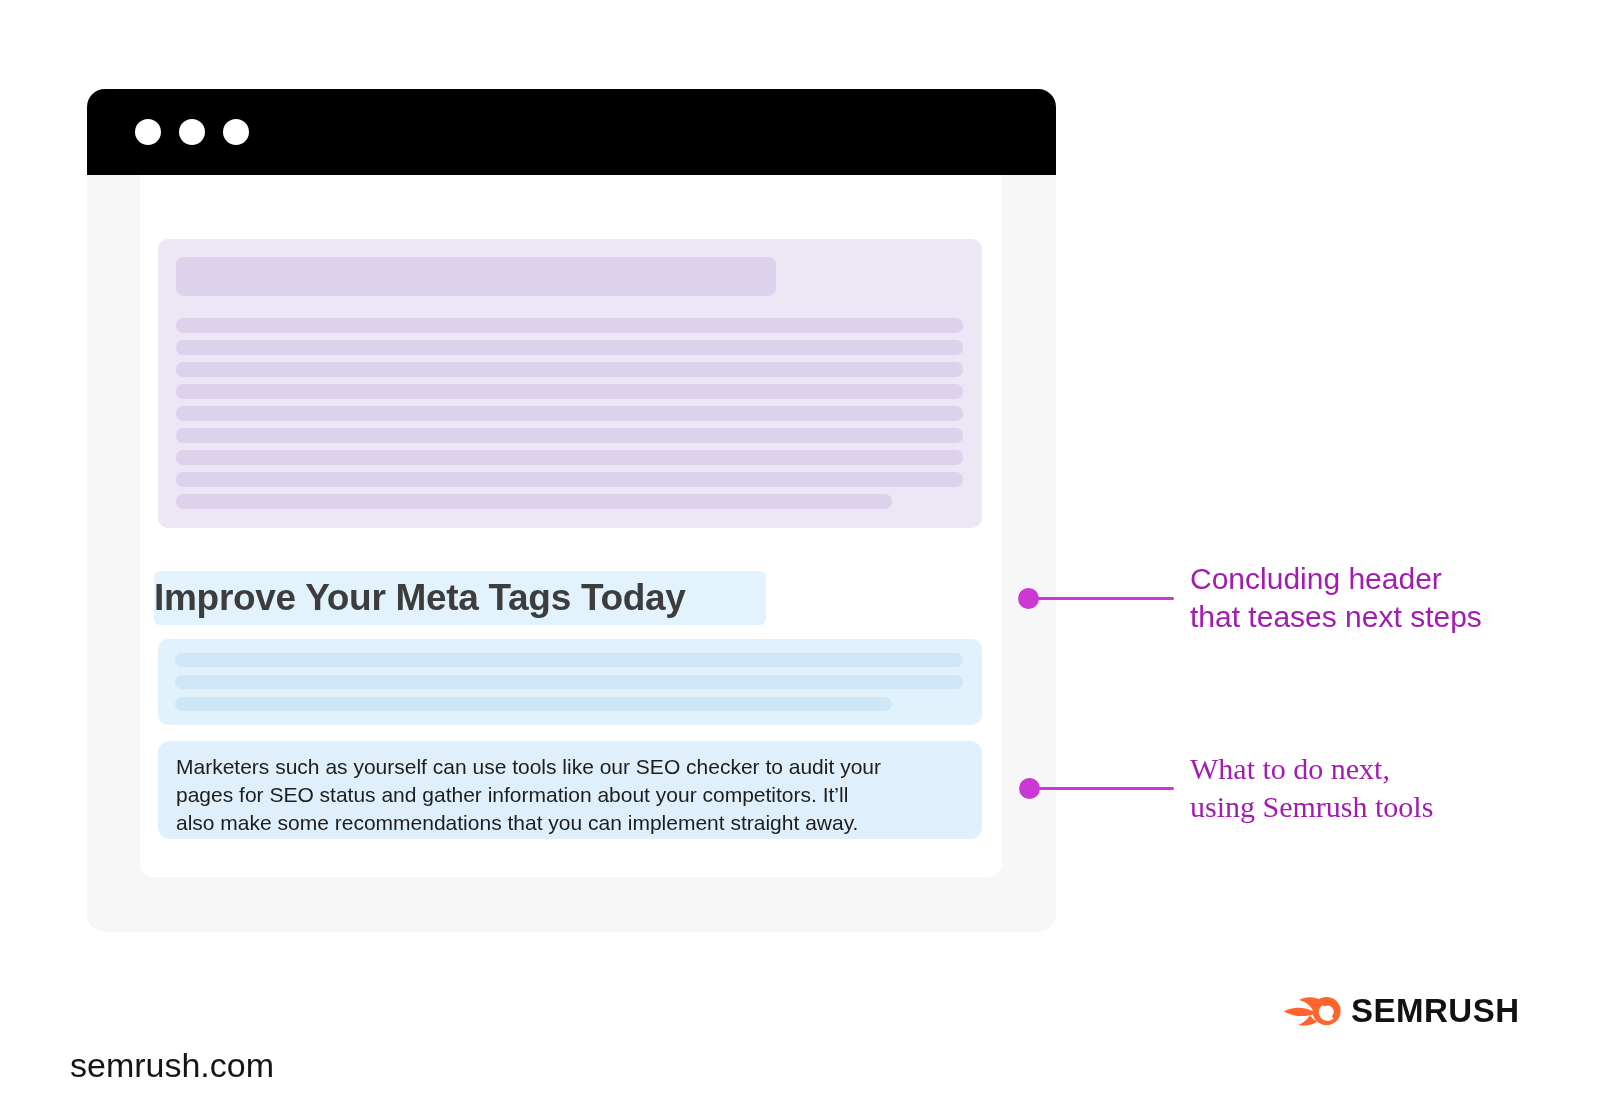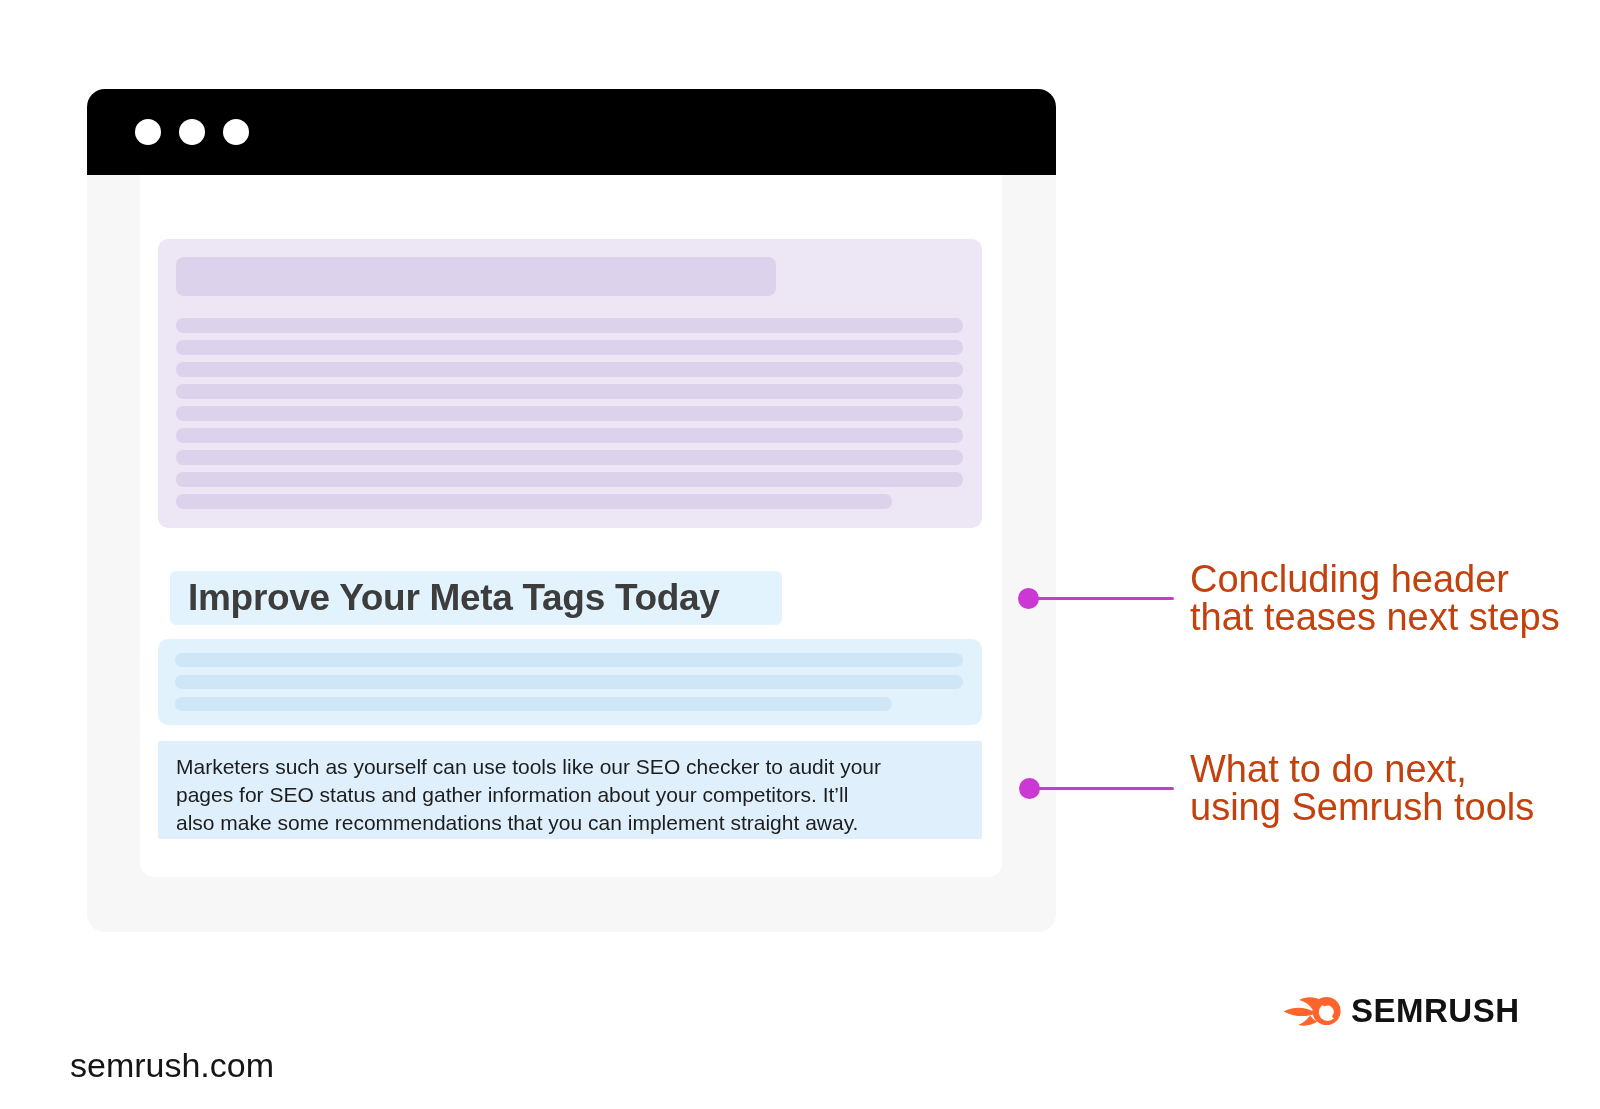--- a/index.html
+++ b/index.html
@@ -16,37 +16,37 @@
   .dot{width:26px;height:26px;border-radius:50%;background:#ffffff;}
   .card{left:53px;top:86px;width:862px;height:702px;background:#ffffff;border-radius:0 0 14px 14px;}
 
   
   .skel-purple{left:18px;top:64px;width:824px;height:289px;background:var(--purple-bg);border-radius:10px;box-sizing:border-box;}
   .skel-title{left:18px;top:18px;width:600px;height:39px;background:var(--purple-bar);border-radius:8px;}
   .skel-purple .lines{left:18px;top:79px;width:787px;}
   .skel-purple .skel-line{height:15px;margin-bottom:7px;background:var(--purple-bar);border-radius:7px;}
 
   
-  .heading-highlight{left:30px;top:396px;width:612px;height:54px;background:var(--highlight-bg);border-radius:6px;
-    display:flex;align-items:center;box-sizing:border-box;padding-left:18px;
+  .heading-highlight{left:14px;top:396px;width:612px;height:54px;background:var(--highlight-bg);border-radius:6px;
+    display:flex;align-items:center;box-sizing:border-box;
     font-size:37px;font-weight:bold;letter-spacing:-0.3px;color:var(--heading-text);}
 
   
   .skel-blue{left:18px;top:464px;width:824px;height:86px;background:var(--blue-bg);border-radius:10px;}
   .skel-blue .lines{left:17px;top:14px;width:788px;}
   .skel-blue .skel-line{height:14px;margin-bottom:8px;background:var(--blue-bar);border-radius:7px;}
 
   
-  .para-box{left:18px;top:566px;width:824px;height:98px;background:var(--paragraph-bg);border-radius:2px;box-sizing:border-box;
+  .para-box{left:18px;top:566px;width:824px;height:98px;background:var(--paragraph-bg);border-radius:12px;box-sizing:border-box;
     padding:12px 0 0 18px;font-size:21px;line-height:28px;color:var(--body-text);white-space:pre-line;}
 
   
   .callout-dot{width:21px;height:21px;border-radius:50%;background:var(--accent);}
   .callout-line{height:3px;border-radius:2px;background:var(--accent);}
-  .callout-label{font-size:38px;line-height:38px;color:#c2410c;white-space:pre-line;}
+  .callout-label{font-size:30px;line-height:38px;color:#a21caf;white-space:pre-line;}
 
   
   .site-url{left:70px;top:1046px;font-size:34px;color:#151515;}
   .brand-logo{left:1283px;top:992px;display:flex;align-items:center;gap:10px;}
   .brand-logo svg{width:58px;height:32px;display:block;}
   .wordmark{font-size:33px;font-weight:bold;letter-spacing:0.5px;color:var(--logo-text);}
 </style>
 </head>
 <body>
 
@@ -92,21 +92,21 @@
   </div>
 </div>
 
 <div class="abs callout-dot" style="left:1018px;top:588px;"></div>
 <div class="abs callout-line" style="left:1029px;top:597px;width:145px;"></div>
 <div class="abs callout-label" style="left:1190px;top:560px;">Concluding header
 that teases next steps</div>
 
 <div class="abs callout-dot" style="left:1019px;top:778px;"></div>
 <div class="abs callout-line" style="left:1030px;top:787px;width:144px;"></div>
-<div class="abs callout-label" style="left:1190px;top:750px;">What to do next,
+<div class="abs callout-label" style="left:1190px;top:750px;font-family:Liberation Serif, serif;">What to do next,
 using Semrush tools</div>
 
 <div class="abs site-url">semrush.com</div>
 
 <div class="abs brand-logo">
   <svg viewBox="0 0 76 40" aria-hidden="true">
     <g fill="var(--brand-orange)">
       <path d="M 50,6 C 42,1 30,0.5 21,5.5 C 29,7.5 35,12 38.5,18 C 41,12.5 45,8.5 50,6 Z"></path>
       <path d="M 40,21 C 30,14.5 13,13.5 1,20.5 C 13,27.5 28,28 39,24.5 Z"></path>
       <path d="M 45,33.5 C 39,38.5 29,40.5 20,38.5 C 28,34.5 33,30 35.5,25.5 C 38,29.5 41,32 45,33.5 Z"></path>

